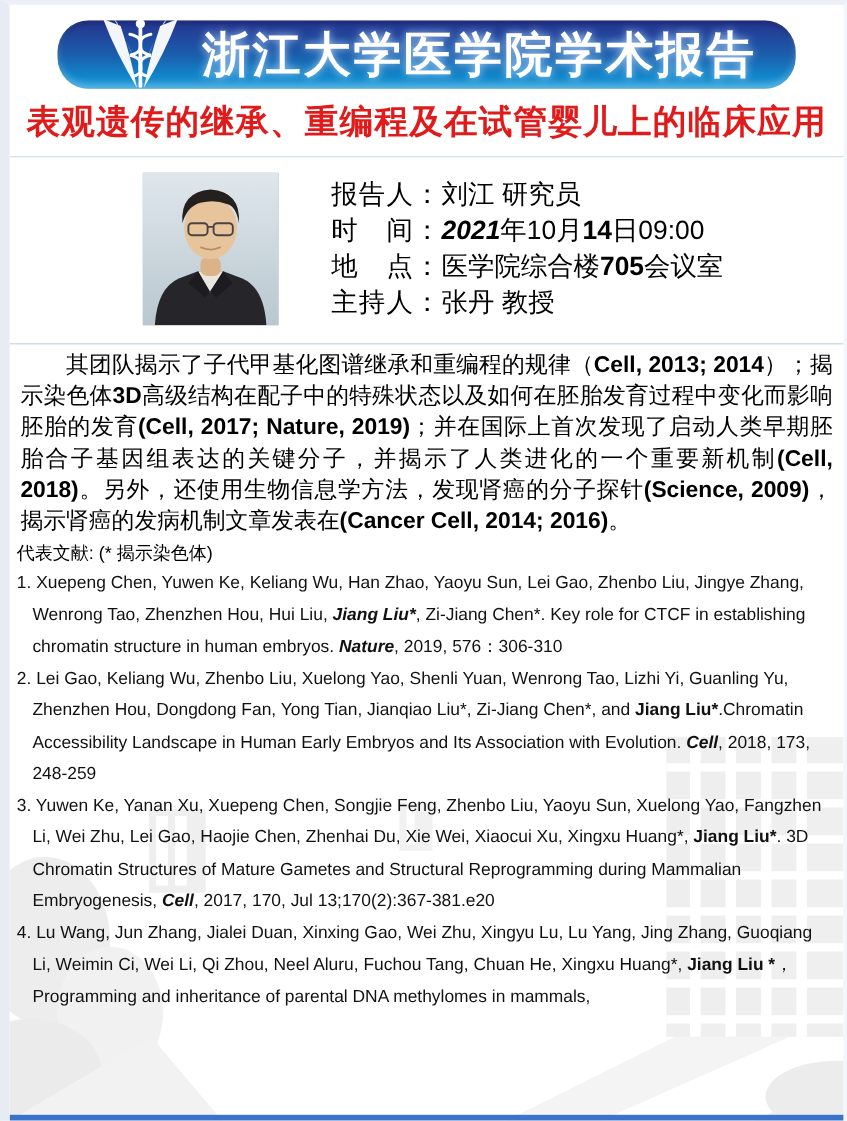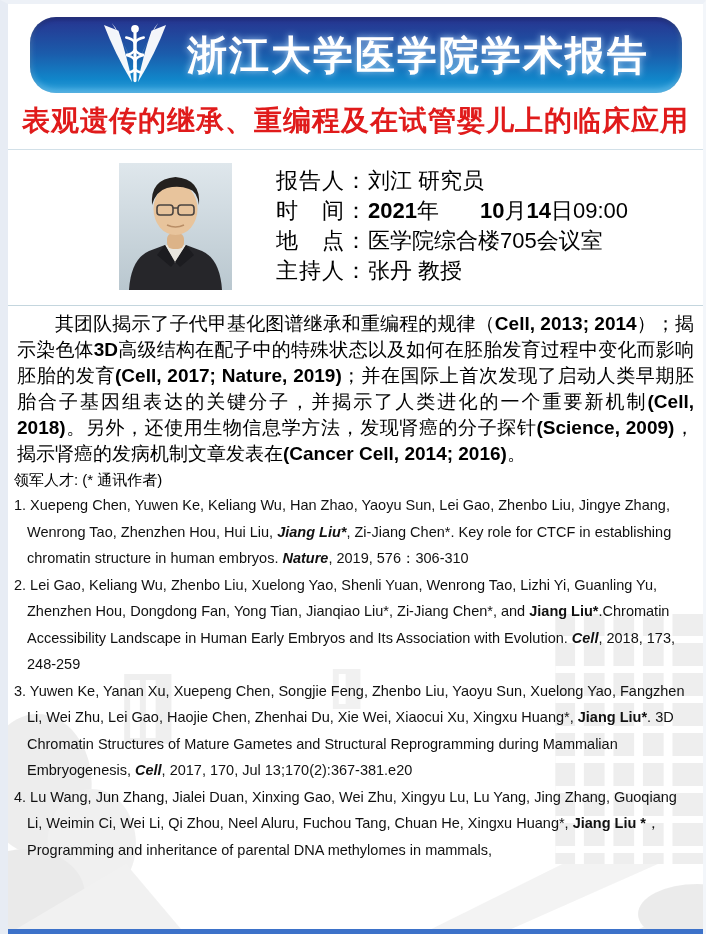--- a/index.html
+++ b/index.html
@@ -12,26 +12,26 @@
     border-left:8px solid #e7ecf4;
     border-top:4px solid #edf1f7;
     border-right:3px solid #f3f6fa;
     overflow:hidden;
     font-family:"Liberation Sans","DejaVu Sans",sans-serif;
   }
   .watermark{position:absolute;left:0;bottom:0;width:100%;height:320px;z-index:0;}
   .content{position:relative;z-index:1;}
 
   .banner{
-    width:615px;height:76px;
+    width:615px;height:57px;
     margin:13px auto 0;
     border-radius:26px;
     background:linear-gradient(180deg,var(--c-banner-top,#27338f) 0%,#1b5cab 48%,#1186ca 82%,var(--c-banner-bottom,#2fa0d9) 100%);
     box-shadow:inset 0 -3px 6px rgba(160,220,255,.45), inset 0 2px 4px rgba(0,0,30,.35);
-    display:flex;align-items:center;justify-content:center;gap:16px;padding-left:37px;
+    display:flex;align-items:center;justify-content:center;gap:16px;
   }
   .banner-title{
     color:#fff;font-size:40px;font-weight:bold;letter-spacing:2px;
     text-shadow:0 0 7px rgba(190,225,255,.9);
     white-space:nowrap;
   }
   .lecture-title{
     margin-top:9px;text-align:center;
     color:var(--c-title-red,#e01b1b);
     font-size:28px;font-weight:bold;letter-spacing:1px;
@@ -161,37 +161,37 @@
         <rect x="59" y="42" width="16" height="10" rx="3" fill="none" stroke="#4a4440" stroke-width="1.6"></rect>
         <line x1="54" y1="45" x2="59" y2="45" stroke="#4a4440" stroke-width="1.4"></line>
 
         <path d="M48 62 Q56.5 66 65 62" fill="none" stroke="#b98e66" stroke-width="1.6"></path>
       </svg>
       <div class="info-lines">
         <div class="info-line">
           <span class="info-label">报告人：</span><span><span>刘江 研究员</span></span>
         </div>
         <div class="info-line">
-          <span class="info-label">时　间：</span><span><span style="font-weight: bold;">2021</span><span>年</span><span style="font-weight: bold; margin-left: 41px;">10</span><span>月</span><span style="font-weight: bold;">14</span><span>日</span><span style="font-weight: normal;">09:00</span></span>
-        </div>
-        <div class="info-line">
-          <span class="info-label">地　点：</span><span><span>医学院综合楼</span><span style="font-weight: normal;">705</span><span>会议室</span></span>
+          <span class="info-label">时　间：</span><span><span style="font-weight: bold; font-style: italic;">2021</span><span>年</span><span style="font-weight: normal;">10</span><span>月</span><span style="font-weight: bold;">14</span><span>日</span><span style="font-weight: normal;">09:00</span></span>
+        </div>
+        <div class="info-line">
+          <span class="info-label">地　点：</span><span><span>医学院综合楼</span><span style="font-weight: bold;">705</span><span>会议室</span></span>
         </div>
         <div class="info-line">
           <span class="info-label">主持人：</span><span><span>张丹 教授</span></span>
         </div>
       </div>
     </div>
     <hr class="hr2">
 
     <div class="bio">
       <p><span>其团队揭示了子代甲基化图谱继承和重编程的规律（</span><span style="font-weight: bold;">Cell, 2013; 2014</span><span>）；揭示染色体</span><span style="font-weight: bold;">3D</span><span>高级结构在配子中的特殊状态以及如何在胚胎发育过程中变化而影响胚胎的发育</span><span style="font-weight: bold;">(Cell, 2017; Nature, 2019)</span><span>；并在国际上首次发现了启动人类早期胚胎合子基因组表达的关键分子，并揭示了人类进化的一个重要新机制</span><span style="font-weight: bold;">(Cell, 2018)</span><span>。另外，还使用生物信息学方法，发现肾癌的分子探针</span><span style="font-weight: bold;">(Science, 2009)</span><span>，揭示肾癌的发病机制文章发表在</span><span style="font-weight: bold;">(Cancer Cell, 2014; 2016)</span><span>。</span></p>
     </div>
 
-    <div class="pub-heading">领军人才: (* 通讯作者)</div>
+    <div class="pub-heading">代表文献: (* 揭示染色体)</div>
     <ol class="pub-list">
       <li><span>1. Xuepeng Chen, Yuwen Ke, Keliang Wu, Han Zhao, Yaoyu Sun, Lei Gao, Zhenbo Liu, Jingye Zhang, Wenrong Tao, Zhenzhen Hou, Hui Liu, </span><span style="font-weight: bold; font-style: italic;">Jiang Liu*</span><span>, Zi-Jiang Chen*. Key role for CTCF in establishing chromatin structure in human embryos. </span><span style="font-weight: bold; font-style: italic;">Nature</span><span>, 2019, 576：306-310</span></li>
       <li><span>2. Lei Gao, Keliang Wu, Zhenbo Liu, Xuelong Yao, Shenli Yuan, Wenrong Tao, Lizhi Yi, Guanling Yu, Zhenzhen Hou, Dongdong Fan, Yong Tian, Jianqiao Liu*, Zi-Jiang Chen*,  and </span><span style="font-weight: bold;">Jiang Liu*</span><span>.Chromatin Accessibility Landscape in Human Early Embryos and Its Association with Evolution. </span><span style="font-weight: bold; font-style: italic;">Cell</span><span>, 2018, 173, 248-259</span></li>
       <li><span>3. Yuwen Ke, Yanan Xu, Xuepeng Chen, Songjie Feng, Zhenbo Liu, Yaoyu Sun, Xuelong Yao, Fangzhen Li, Wei Zhu, Lei Gao, Haojie Chen, Zhenhai Du, Xie Wei, Xiaocui Xu, Xingxu Huang*, </span><span style="font-weight: bold;">Jiang Liu*</span><span>. 3D Chromatin Structures of Mature Gametes and Structural Reprogramming during Mammalian Embryogenesis, </span><span style="font-weight: bold; font-style: italic;">Cell</span><span>, 2017, 170, Jul 13;170(2):367-381.e20</span></li>
       <li><span>4. Lu Wang, Jun Zhang, Jialei Duan, Xinxing Gao, Wei Zhu, Xingyu Lu, Lu Yang, Jing Zhang, Guoqiang Li, Weimin Ci, Wei Li, Qi Zhou, Neel Aluru, Fuchou Tang, Chuan He, Xingxu Huang*, </span><span style="font-weight: bold;">Jiang Liu *</span><span>，Programming and inheritance of parental DNA methylomes in mammals, </span></li>
 
     </ol>
 
   </div>
 

